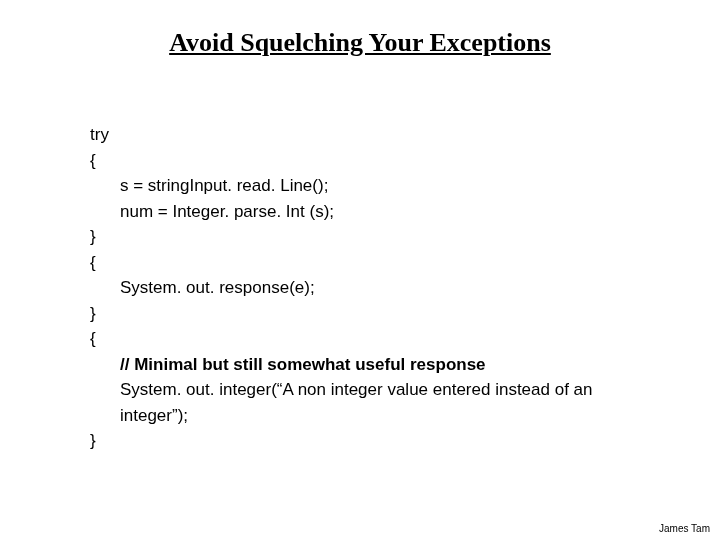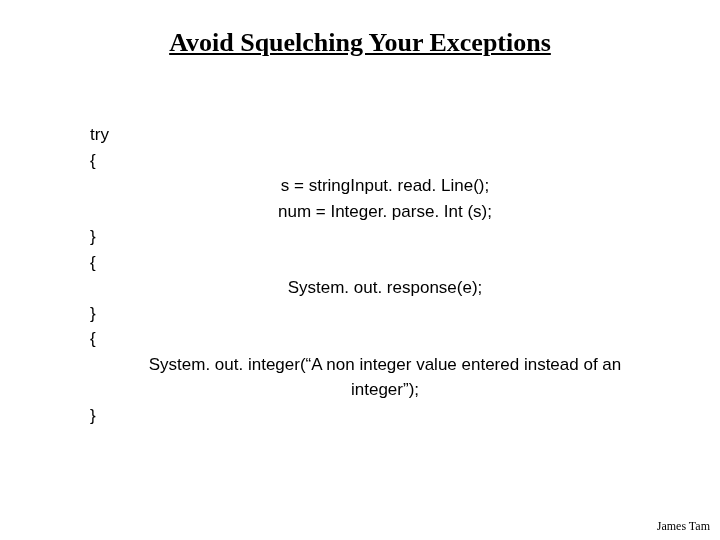--- a/index.html
+++ b/index.html
@@ -35,47 +35,48 @@
     left: 90px;
     width: 560px;
     font-family: Arial, Helvetica, sans-serif;
     font-size: 17px;
     line-height: 1.5;
     margin-top: 32px;
   }
   .code-line {
     white-space: pre-wrap;
   }
-  .indent { padding-left: 30px; text-align: center; }
+  .indent { padding-left: 30px; }
   .bold { font-weight: bold; }
   .footer {
     position: absolute;
     bottom: 6px;
     right: 10px;
-    font-family: Liberation Serif, serif;
-    font-size: 12px;
+    font-family: Liberation Sans, sans-serif;
+    font-size: 10px;
     color: #000000;
   }
 </style>
 </head>
 <body>
 
 <div class="slide">
 
   <div class="title">Avoid Squelching Your Exceptions</div>
 
   <div class="code-block">
     <div class="code-line">try</div>
     <div class="code-line">{</div>
     <div class="code-line indent">s = stringInput. read. Line();</div>
     <div class="code-line indent">num = Integer. parse. Int (s);</div>
     <div class="code-line">}</div>
     <div class="code-line">{</div>
     <div class="code-line indent">System. out. response(e);</div>
     <div class="code-line">}</div>
     <div class="code-line">{</div>
+    <div class="code-line indent bold">// Minimal but still somewhat useful response</div>
     <div class="code-line indent">System. out. integer(“A non integer value entered instead of an integer”);</div>
     <div class="code-line">}</div>
   </div>
 
   <div class="footer">James Tam</div>
 
 </div>
 
 </body></html>

